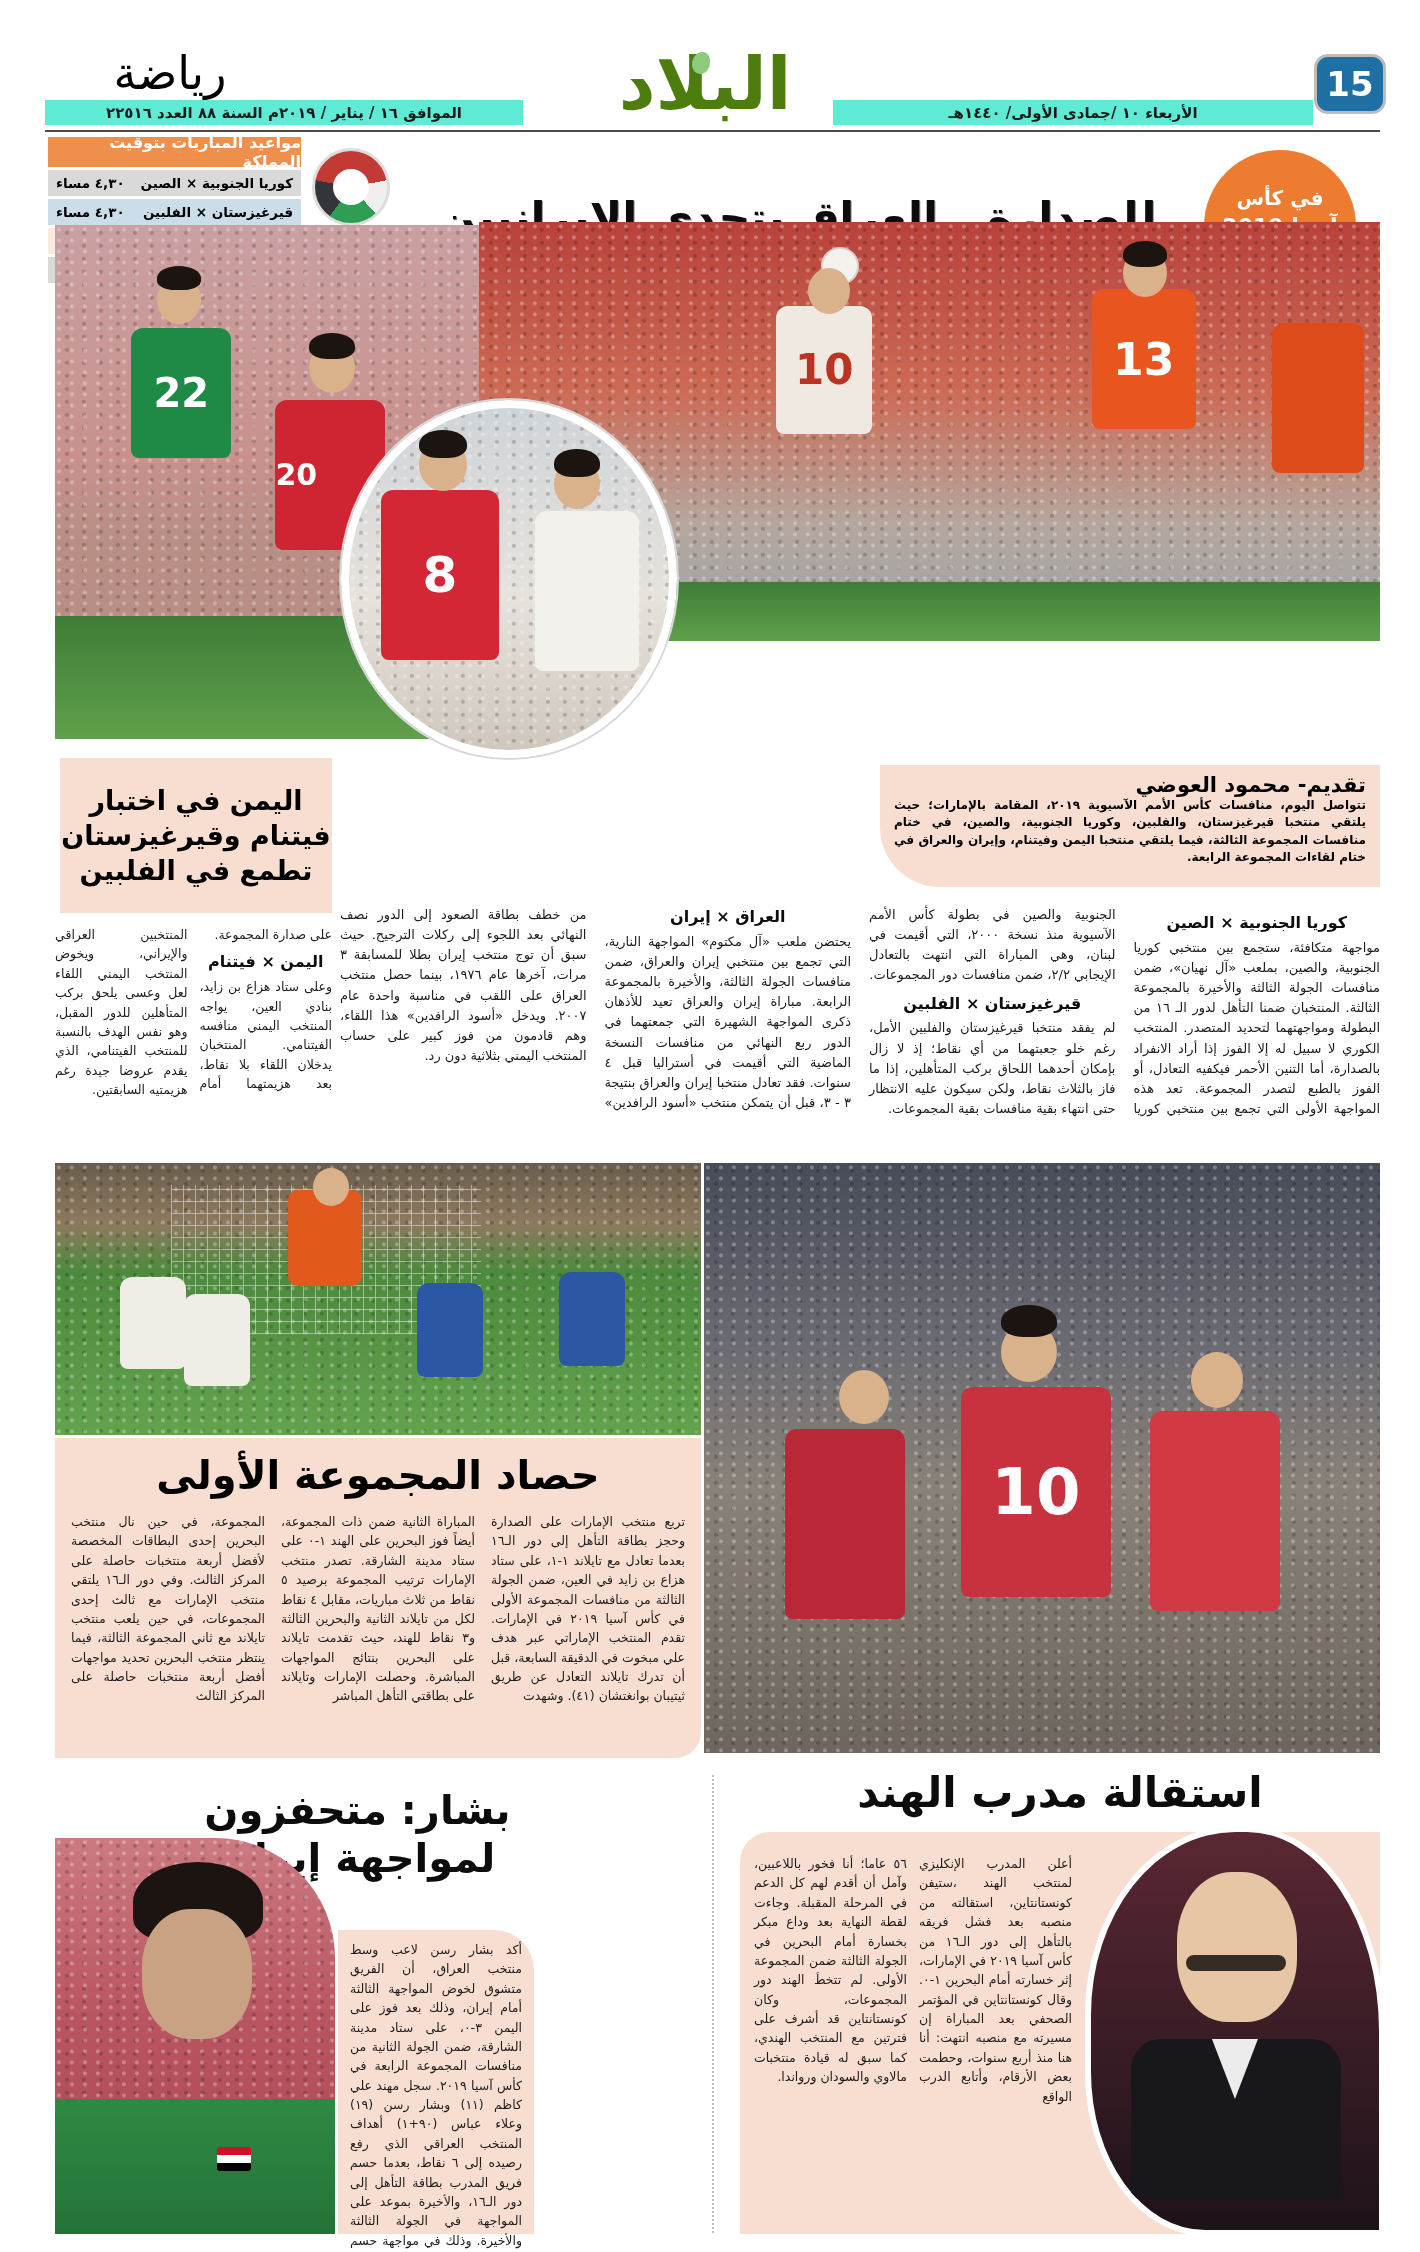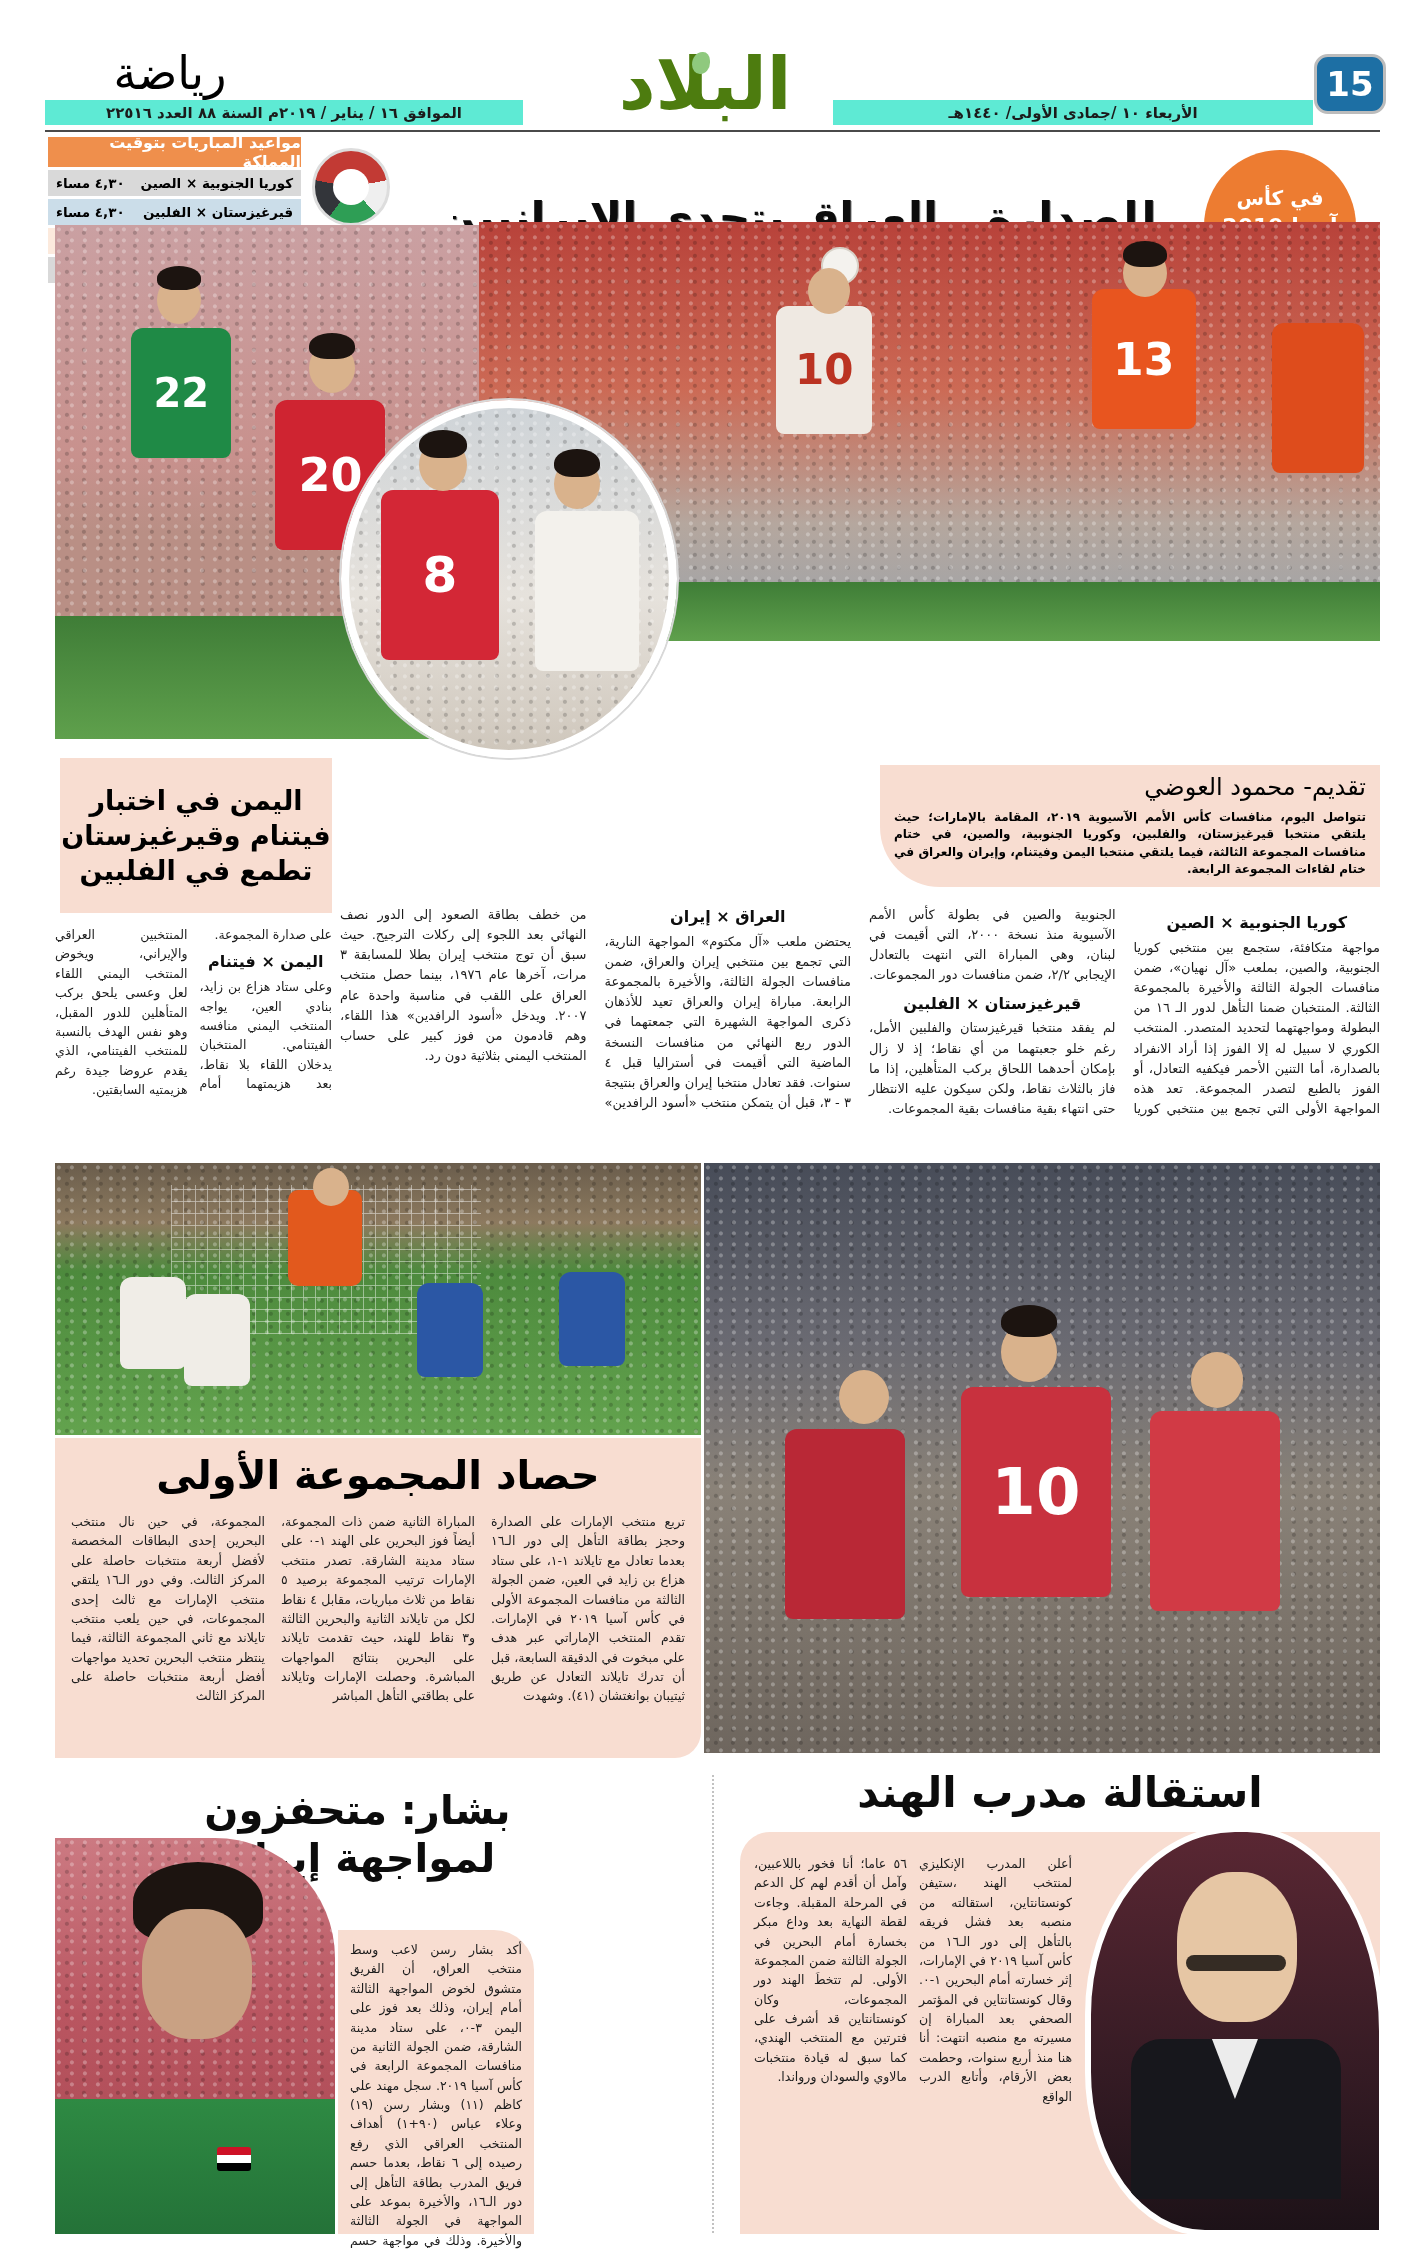--- a/index.html
+++ b/index.html
@@ -104,21 +104,21 @@
     <div class="head" style="left:71.5%;top:6.5%;width:44px;height:48px;"></div>
     <div class="hair" style="left:71.5%;top:4.5%;width:44px;height:26px;"></div>
     <div class="jersey" style="left:88%;top:24%;width:92px;height:150px;background:#de4c1c;font-size:0;"></div>
     <div class="pitch" style="height:14%;"></div>
   </div>
 
   <div class="abs photo" style="left:55px;top:225px;width:424px;height:514px;
        background:linear-gradient(#caa0a2,#c8918d 45%,#b98f85 60%);">
     <div class="speckle"></div>
     <div class="pitch" style="height:24%;"></div>
-    <div class="jersey" style="left:52%;top:34%;width:110px;height:150px;background:#cf2431;font-size:46px;">
+    <div class="jersey" style="left:52%;top:34%;width:110px;height:150px;background:#cf2431;font-size:30px;justify-content:flex-end;">
         <span>20</span>
       </div>
     <div class="head" style="left:60%;top:23%;width:46px;height:50px;"></div>
     <div class="hair" style="left:60%;top:21%;width:46px;height:26px;"></div>
     <div class="jersey" style="left:18%;top:20%;width:100px;height:130px;background:#1f8a46;font-size:40px;">
         <span>22</span>
       </div>
     <div class="head" style="left:24%;top:10%;width:44px;height:48px;"></div>
     <div class="hair" style="left:24%;top:8%;width:44px;height:24px;"></div>
   </div>
@@ -142,21 +142,21 @@
     <div style="font-size:27px;font-weight:bold;">تطمع في الفلبين</div>
   </div>
 
   <div class="abs cols2 jtext" style="left:55px;top:925px;width:277px;height:238px;font-size:12.5px;">
     <p>على صدارة المجموعة.</p>
     <div class="subhead">اليمن × فيتنام</div>
     <p>وعلى ستاد هزاع بن زايد، بنادي العين، يواجه المنتخب اليمني منافسه الفيتنامي. المنتخبان يدخلان اللقاء بلا نقاط، بعد هزيمتهما أمام المنتخبين العراقي والإيراني، ويخوض المنتخب اليمني اللقاء لعل وعسى يلحق بركب المتأهلين للدور المقبل، وهو نفس الهدف بالنسبة للمنتخب الفيتنامي، الذي يقدم عروضا جيدة رغم هزيمتيه السابقتين.</p>
   </div>
 
   <div class="abs pink" style="left:880px;top:765px;width:500px;height:122px;border-radius:0 0 0 60px;padding:8px 14px;box-sizing:border-box;">
-    <div style="font-size:24px;font-weight:normal;margin-bottom:8px;">تقديم- محمود العوضي</div>
+    <div style="font-size:21px;font-weight:bold;margin-bottom:0;">تقديم- محمود العوضي</div>
     <div style="font-size:12px;font-weight:bold;line-height:1.45;text-align:justify;">تتواصل اليوم، منافسات كأس الأمم الآسيوية ٢٠١٩، المقامة بالإمارات؛ حيث يلتقي منتخبا قيرغيزستان، والفلبين، وكوريا الجنوبية، والصين، في ختام منافسات المجموعة الثالثة، فيما يلتقي منتخبا اليمن وفيتنام، وإيران والعراق في ختام لقاءات المجموعة الرابعة.</div>
   </div>
 
   <div class="abs cols4 jtext" style="left:340px;top:905px;width:1040px;height:258px;">
     <div class="subhead">كوريا الجنوبية × الصين</div>
     <p>مواجهة متكافئة، ستجمع بين منتخبي كوريا الجنوبية، والصين، بملعب «آل نهيان»، ضمن منافسات الجولة الثالثة والأخيرة بالمجموعة الثالثة. المنتخبان ضمنا التأهل لدور الـ ١٦ من البطولة ومواجهتهما لتحديد المتصدر. المنتخب الكوري لا سبيل له إلا الفوز إذا أراد الانفراد بالصدارة، أما التنين الأحمر فيكفيه التعادل، أو الفوز بالطبع لتصدر المجموعة. تعد هذه المواجهة الأولى التي تجمع بين منتخبي كوريا الجنوبية والصين في بطولة كأس الأمم الآسيوية منذ نسخة ٢٠٠٠، التي أقيمت في لبنان، وهي المباراة التي انتهت بالتعادل الإيجابي ٢/٢، ضمن منافسات دور المجموعات.</p>
     <div class="subhead">قيرغيزستان × الفلبين</div>
     <p>لم يفقد منتخبا قيرغيزستان والفلبين الأمل، رغم خلو جعبتهما من أي نقاط؛ إذ لا زال بإمكان أحدهما اللحاق بركب المتأهلين، إذا ما فاز بالثلاث نقاط، ولكن سيكون عليه الانتظار حتى انتهاء بقية منافسات بقية المجموعات.</p>
     <div class="subhead">العراق × إيران</div>
     <p>يحتضن ملعب «آل مكتوم» المواجهة النارية، التي تجمع بين منتخبي إيران والعراق، ضمن منافسات الجولة الثالثة، والأخيرة بالمجموعة الرابعة. مباراة إيران والعراق تعيد للأذهان ذكرى المواجهة الشهيرة التي جمعتهما في الدور ربع النهائي من منافسات النسخة الماضية التي أقيمت في أستراليا قبل ٤ سنوات. فقد تعادل منتخبا إيران والعراق بنتيجة ٣ - ٣، قبل أن يتمكن منتخب «أسود الرافدين» من خطف بطاقة الصعود إلى الدور نصف النهائي بعد اللجوء إلى ركلات الترجيح. حيث سبق أن توج منتخب إيران بطلا للمسابقة ٣ مرات، آخرها عام ١٩٧٦، بينما حصل منتخب العراق على اللقب في مناسبة واحدة عام ٢٠٠٧. ويدخل «أسود الرافدين» هذا اللقاء، وهم قادمون من فوز كبير على حساب المنتخب اليمني بثلاثية دون رد.</p>

